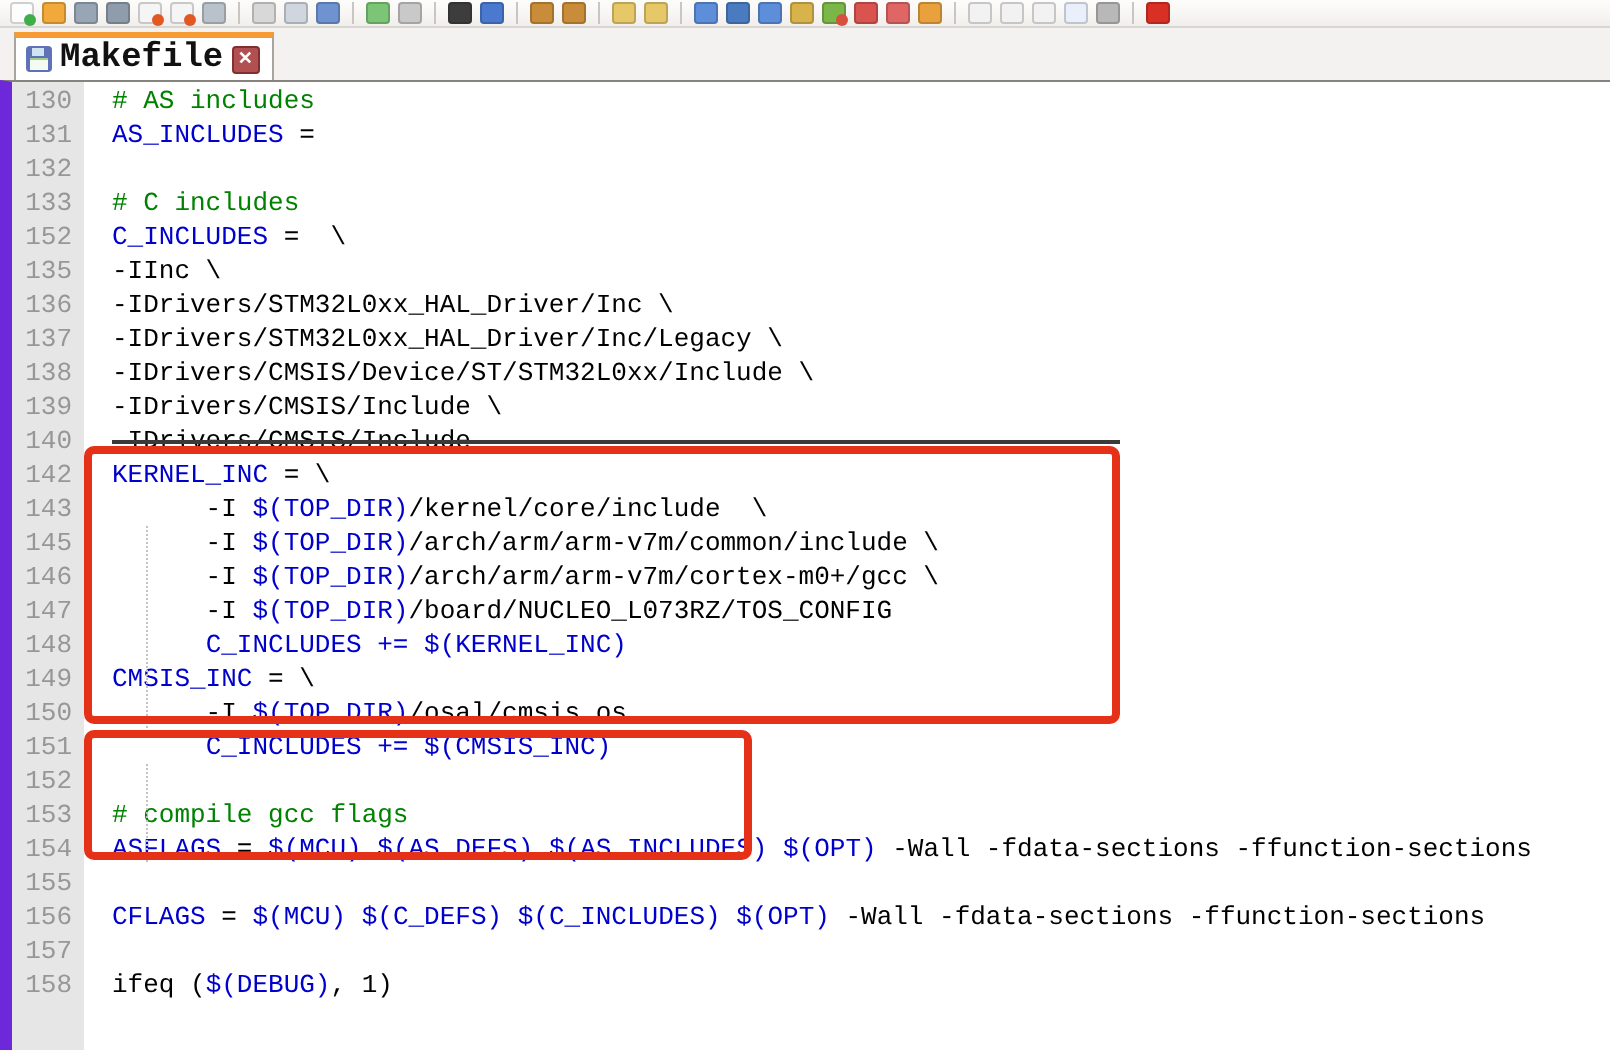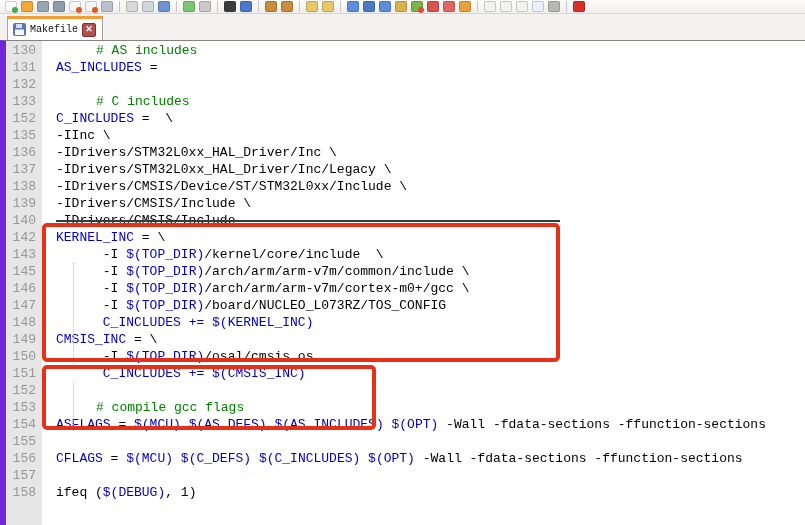--- a/index.html
+++ b/index.html
@@ -26,42 +26,42 @@
   .tabbar{
     height:26px;background:#f3f2f0;position:relative;
     display:flex;align-items:flex-end;padding-left:7px;
   }
   .tab{
     height:24px;background:#ffffff;border:1px solid #a8a49e;border-bottom:none;
     border-top:3px solid #f79b34;
     display:flex;align-items:center;gap:4px;padding:0 6px 0 5px;
     box-sizing:border-box;
   }
-  .tab-label{font-weight:400;font-size:10px;color:#111;letter-spacing:0px;}
+  .tab-label{font-weight:700;font-size:17px;color:#111;letter-spacing:0px;}
   .floppy{width:13px;height:13px;background:#5f72b8;border-radius:2px;position:relative;flex:none;}
   .floppy:before{content:"";position:absolute;left:3px;top:1px;width:6px;height:4px;background:#cfe3f2;}
   .floppy:after{content:"";position:absolute;left:2px;bottom:1px;width:9px;height:5px;background:#f4fbf0;border-top:1px solid #9fd08a;}
   .tabclose{
     width:12px;height:12px;background:#b05050;border:1px solid #82302f;border-radius:2px;
     color:#ffffff;font-size:9px;line-height:11px;text-align:center;font-weight:700;flex:none;
     font-family:"Liberation Sans",sans-serif;
   }
   
   .editor{
     position:relative;height:485px;border-top:1px solid #86827d;border-left:6px solid #6d28d9;
     background:#ffffff;overflow:hidden;box-sizing:content-box;
   }
   .gutter-bg{position:absolute;left:0;top:0;width:36px;height:100%;background:#e6e6e6;}
   .rows{position:absolute;left:0;top:1px;right:0;}
   .row{display:flex;height:17px;line-height:17px;font-size:13px;white-space:pre;}
   .lnum{flex:none;width:30px;padding-right:6px;text-align:right;color:#979797;}
   .codecell{padding-left:14px;}
   .tok-k{color:var(--c-plain);}
   .tok-b{color:var(--c-ident);}
-  .tok-c{color:var(--c-comment);margin-left:40px;}
+  .tok-c{color:var(--c-comment);}
   .guide{position:absolute;width:0;border-left:1px dotted #c2c2c2;}
   .anno-rule{position:absolute;background:#3a3a3a;}
   .anno-box{position:absolute;border:4px solid var(--c-anno);border-radius:5px;box-sizing:border-box;}
 </style>
 </head>
 <body>
 
 <div class="screen">
 
   <div class="toolbar">

